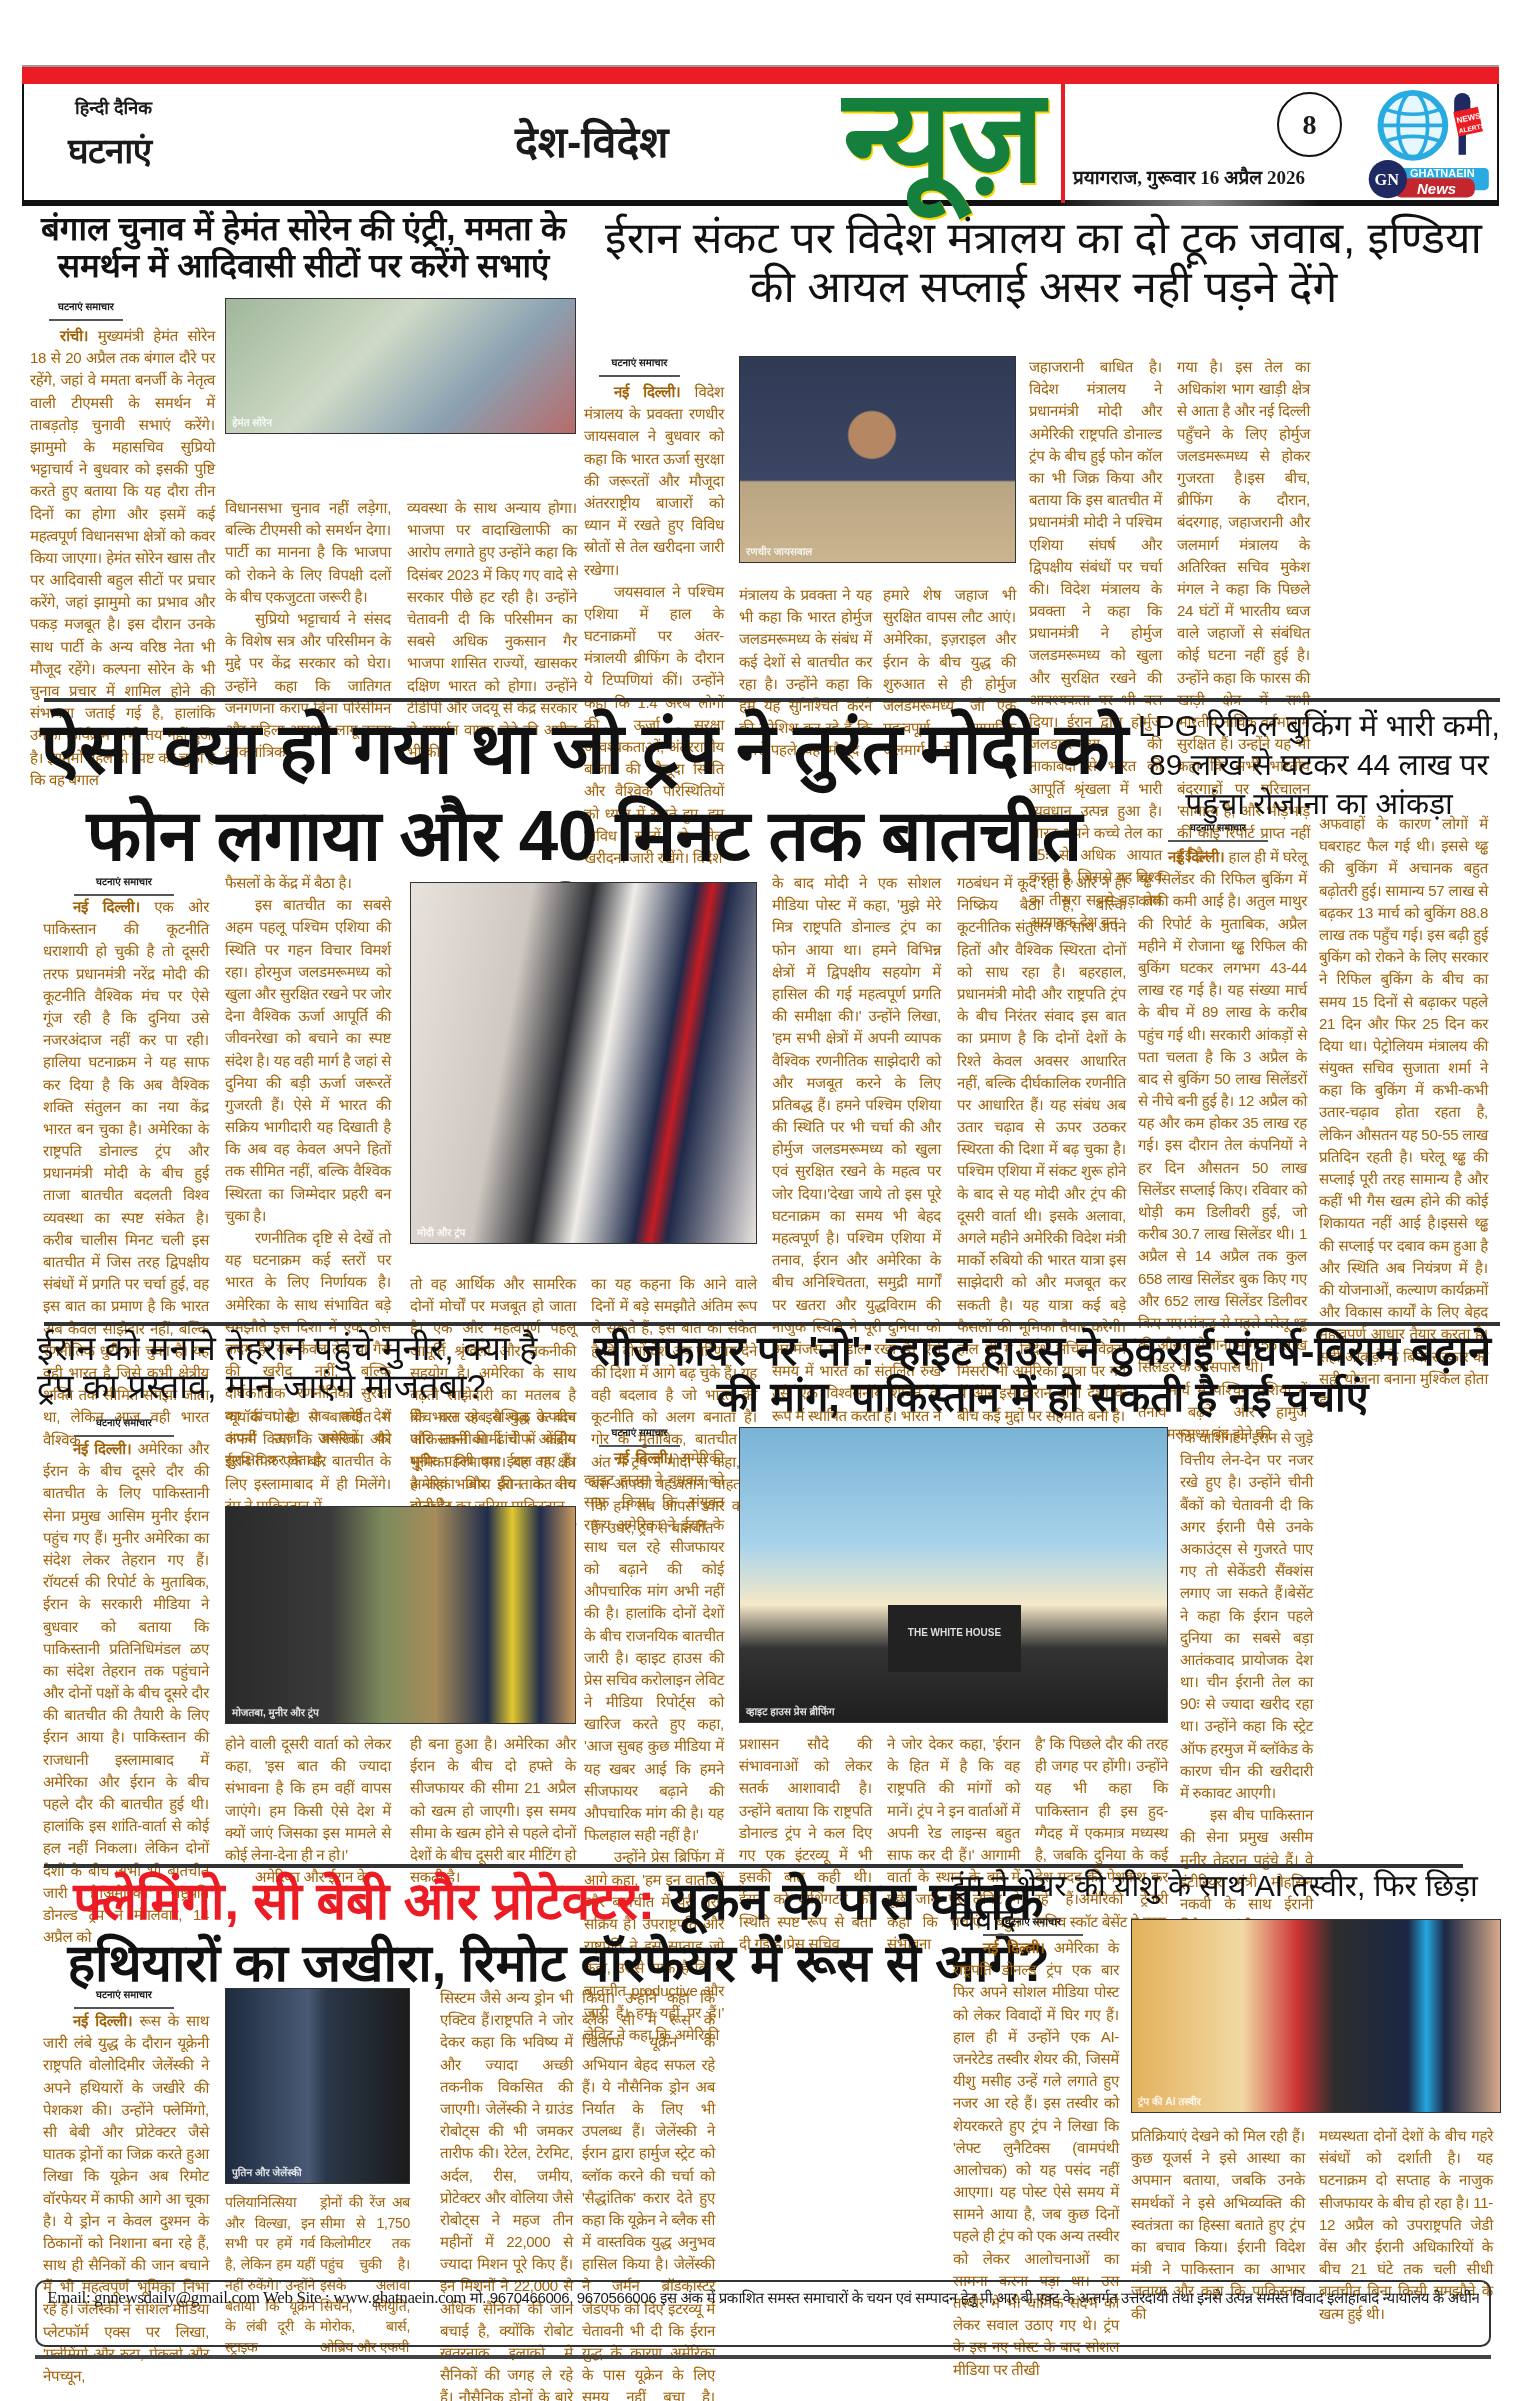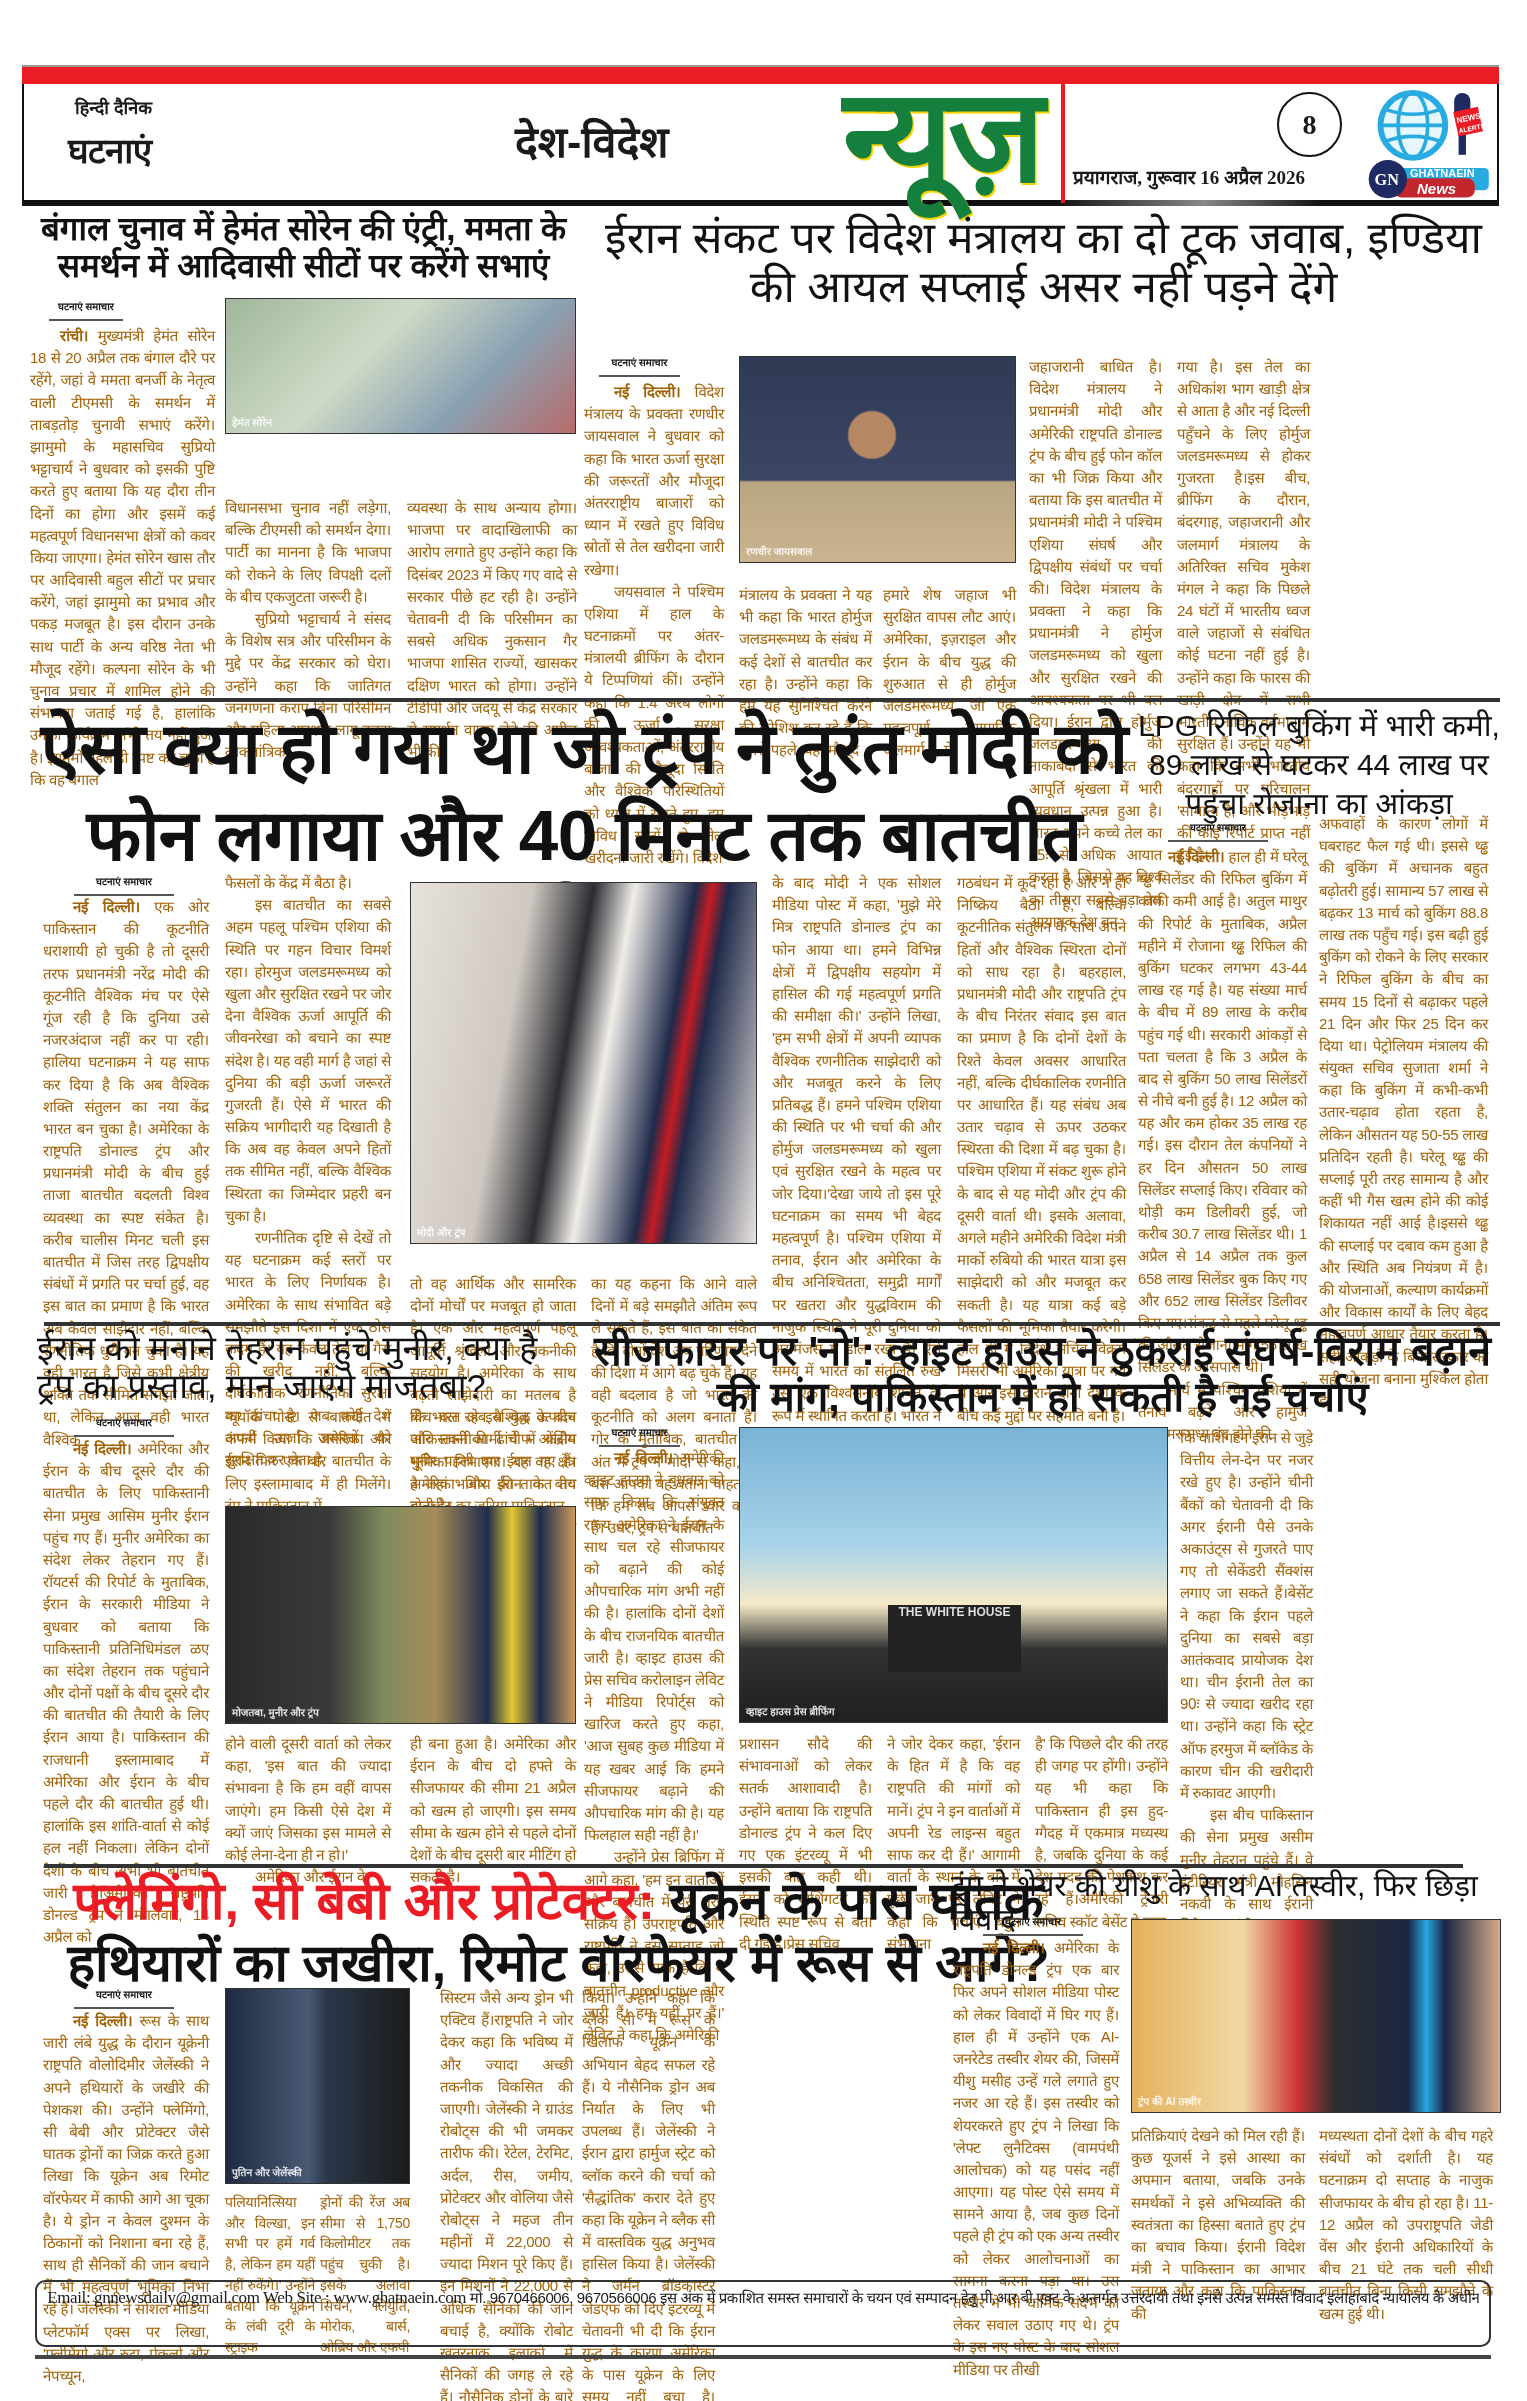--- a/index.html
+++ b/index.html
@@ -198,21 +198,21 @@
 
 <div class="abs hl" style="left:584px;top:1329px;width:917px;font-size:41px;">सीजफायर पर 'नो': व्हाइट हाउस ने ठुकराई संघर्ष-विराम बढ़ाने की मांग, पाकिस्तान में हो सकती है नई चर्चाएं</div>
 <div class="abs" style="left:599px;top:1425px;width:81px;">
   <div class="byline">घटनाएं समाचार</div>
 </div>
 <div class="abs col" style="left:584px;top:1447px;width:140px;">
   <p class="indent"><span class="dateline">नई दिल्ली।</span> <span>अमेरिकी व्हाइट हाउस ने बुधवार को साफ किया कि संयुक्त राज्य अमेरिका ने ईरान के साथ चल रहे सीजफायर को बढ़ाने की कोई औपचारिक मांग अभी नहीं की है। हालांकि दोनों देशों के बीच राजनयिक बातचीत जारी है। व्हाइट हाउस की प्रेस सचिव करोलाइन लेविट ने मीडिया रिपोर्ट्स को खारिज करते हुए कहा, 'आज सुबह कुछ मीडिया में यह खबर आई कि हमने सीजफायर बढ़ाने की औपचारिक मांग की है। यह फिलहाल सही नहीं है।'</span></p>
   <p class="indent">उन्होंने प्रेस ब्रिफिंग में आगे कहा, 'हम इन वार्ताओं और बातचीत में पूरी तरह सक्रिय हैं। उपराष्ट्रपति और राष्ट्रपति ने इस सप्ताह जो कहा, उससे साफ है कि ये बातचीत productive और जारी हैं। हम यहीं पर हैं।' लेविट ने कहा कि अमेरिकी</p>
 </div>
 <div class="abs photo ph-wh" style="left:739px;top:1427px;width:429px;height:296px;">
-  <div class="abs" style="left:148px;top:177px;width:133px;height:67px;background:#222;color:#ddd;font-size:12px;font-weight:bold;text-align:center;">
+  <div class="abs" style="left:148px;top:177px;width:133px;height:67px;background:#222;color:#ddd;font-size:10px;font-weight:bold;text-align:center;padding-top:22px;">
     <span>THE WHITE HOUSE</span>
   </div>
   <span class="photo-label">व्हाइट हाउस प्रेस ब्रीफिंग</span>
 </div>
 <div class="abs col" style="left:739px;top:1733px;width:133px;">
   <p>प्रशासन सौदे की संभावनाओं को लेकर सतर्क आशावादी है। उन्होंने बताया कि राष्ट्रपति डोनाल्ड ट्रंप ने कल दिए गए एक इंटरव्यू में भी इसकी बात कही थी। ईरान को वाशिंगटन की स्थिति स्पष्ट रूप से बता दी गई है।प्रेस सचिव</p>
 </div>
 <div class="abs col" style="left:887px;top:1733px;width:133px;">
   <p>ने जोर देकर कहा, 'ईरान के हित में है कि वह राष्ट्रपति की मांगों को मानें। ट्रंप ने इन वार्ताओं में अपनी रेड लाइन्स बहुत साफ कर दी हैं।' आगामी वार्ता के स्थान के बारे में पूछे जाने पर लेविट ने कहा कि चर्चाएं 'बहुत संभावना</p>
 </div>

